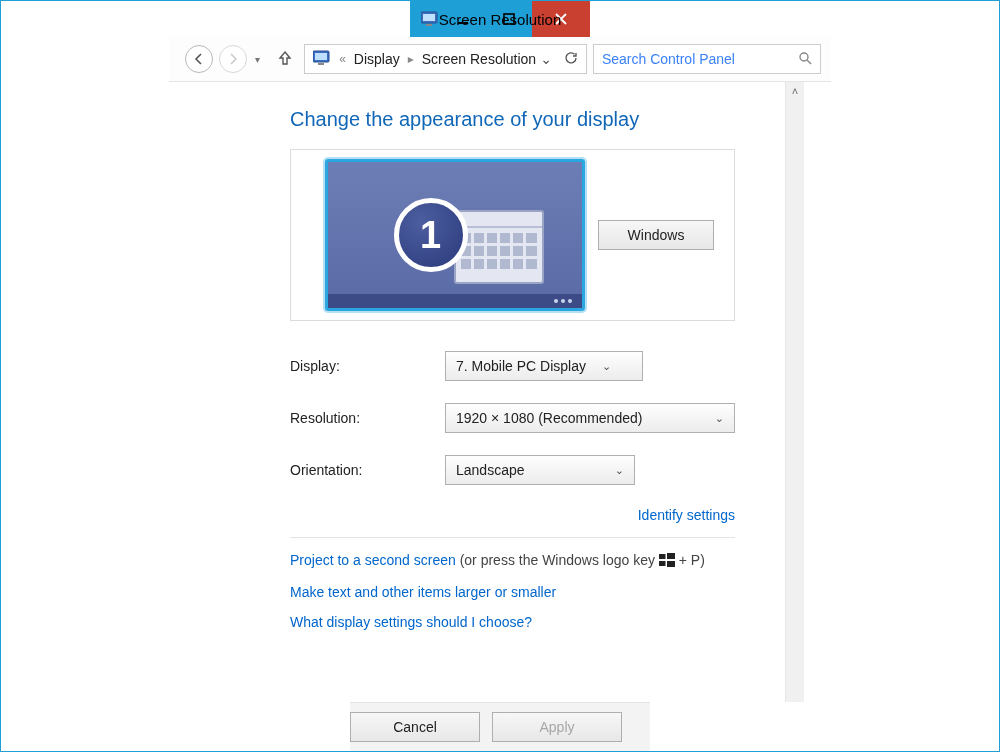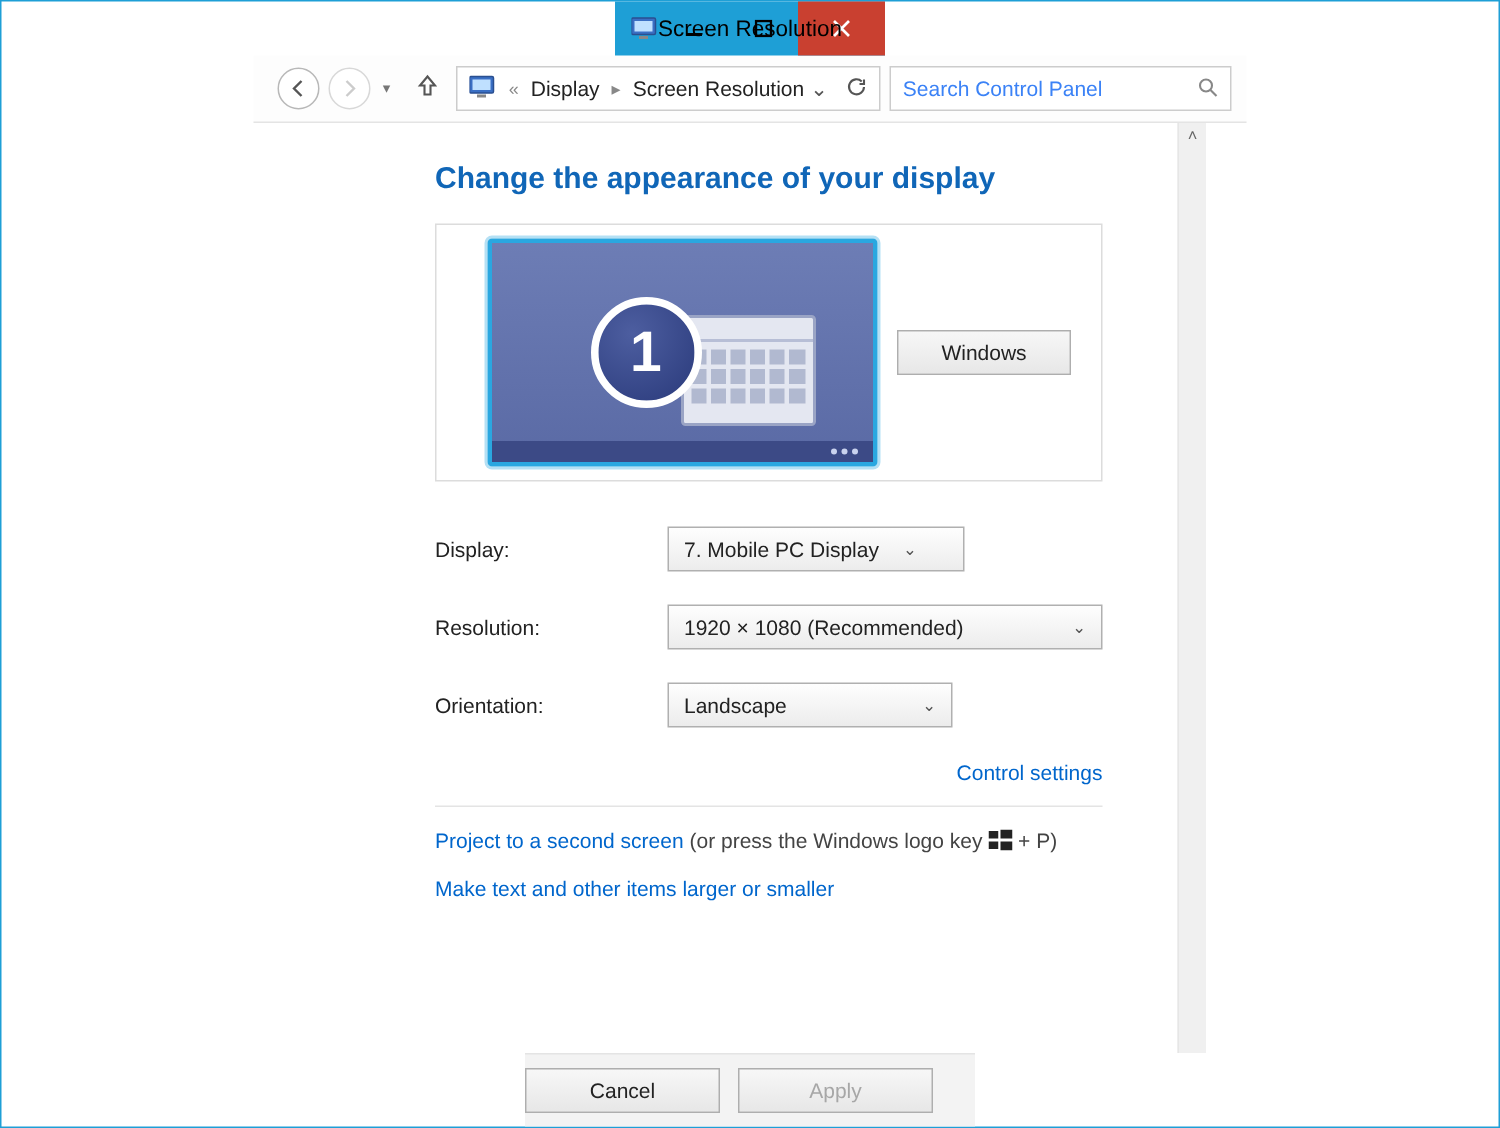--- a/index.html
+++ b/index.html
@@ -131,21 +131,21 @@
     position:relative;
   }
   .scrollbar .thumb-up {
     position:absolute; top:0; left:0; right:0; height:18px;
     display:flex;align-items:center;justify-content:center;
     color:#666;font-size:11px;
   }
 
   h2.heading {
     color: #1066b7;
-    font-weight: 700;
+    font-weight: 400;
     font-size: 20px;
     margin: 0 0 18px 0;
   }
 
   .preview-box {
     border: 1px solid #dcdcdc;
     height: 170px;
     display: flex;
     align-items: center;
     padding: 0 20px;
@@ -378,40 +378,43 @@
 
       <div class="form-row">
         <span class="label">Orientation:</span>
         <div class="combo" style="width:168px;justify-content:space-between">
           <span>Landscape</span>
           <span class="caret">⌄</span>
         </div>
       </div>
 
       <div class="advanced">
-        <a href="#" class="link">Control settings</a>
+        <a href="#" class="link">Identify settings</a>
       </div>
 
       <hr class="sep">
 
       <p class="linkline">
         <a href="#" class="link">Project to a second screen</a><span> (or press the Windows logo key </span><span class="winkey-glyph"><svg width="16" height="14" viewBox="0 0 16 14">
               <g fill="#222">
                 <rect x="0" y="1" width="6.5" height="5"></rect>
                 <rect x="8" y="0" width="8" height="6"></rect>
                 <rect x="0" y="8" width="6.5" height="5"></rect>
                 <rect x="8" y="8" width="8" height="6"></rect>
               </g>
             </svg></span><span> + P)</span>
       </p>
 
       <p class="linkline">
         <a href="#" class="link">Make text and other items larger or smaller</a>
       </p>
 
+      <p class="linkline">
+        <a href="#" class="link">What display settings should I choose?</a>
+      </p>
 
     </div>
     <div class="scrollbar">
       <div class="thumb-up">˄</div>
     </div>
   </div>
 
   <div class="footer">
     <div class="btn">Cancel</div>
     <div class="btn disabled">Apply</div>

